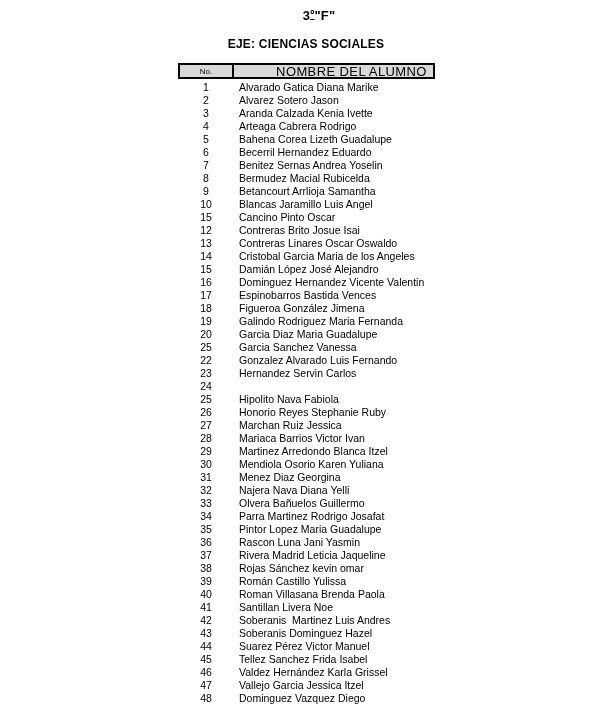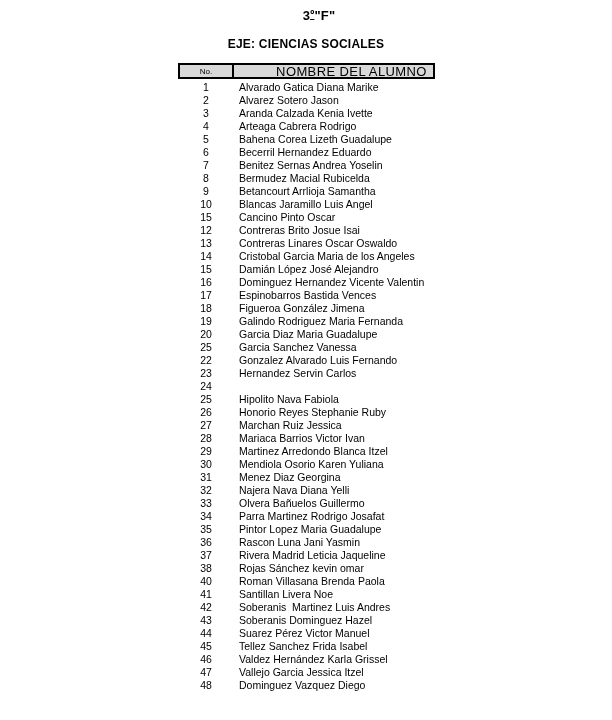--- a/index.html
+++ b/index.html
@@ -295,20 +295,24 @@
   <div class="trow">
     <div class="td td-no">37</div>
     <div class="td td-name">Rivera Madrid Leticia Jaqueline</div>
   </div>
 
   <div class="trow">
     <div class="td td-no">38</div>
     <div class="td td-name">Rojas Sánchez kevin omar</div>
   </div>
 
+  <div class="trow">
+    <div class="td td-no">39</div>
+    <div class="td td-name">Román Castillo Yulissa</div>
+  </div>
 
   <div class="trow">
     <div class="td td-no">40</div>
     <div class="td td-name">Roman Villasana Brenda Paola</div>
   </div>
 
   <div class="trow">
     <div class="td td-no">41</div>
     <div class="td td-name">Santillan Livera Noe</div>
   </div>

